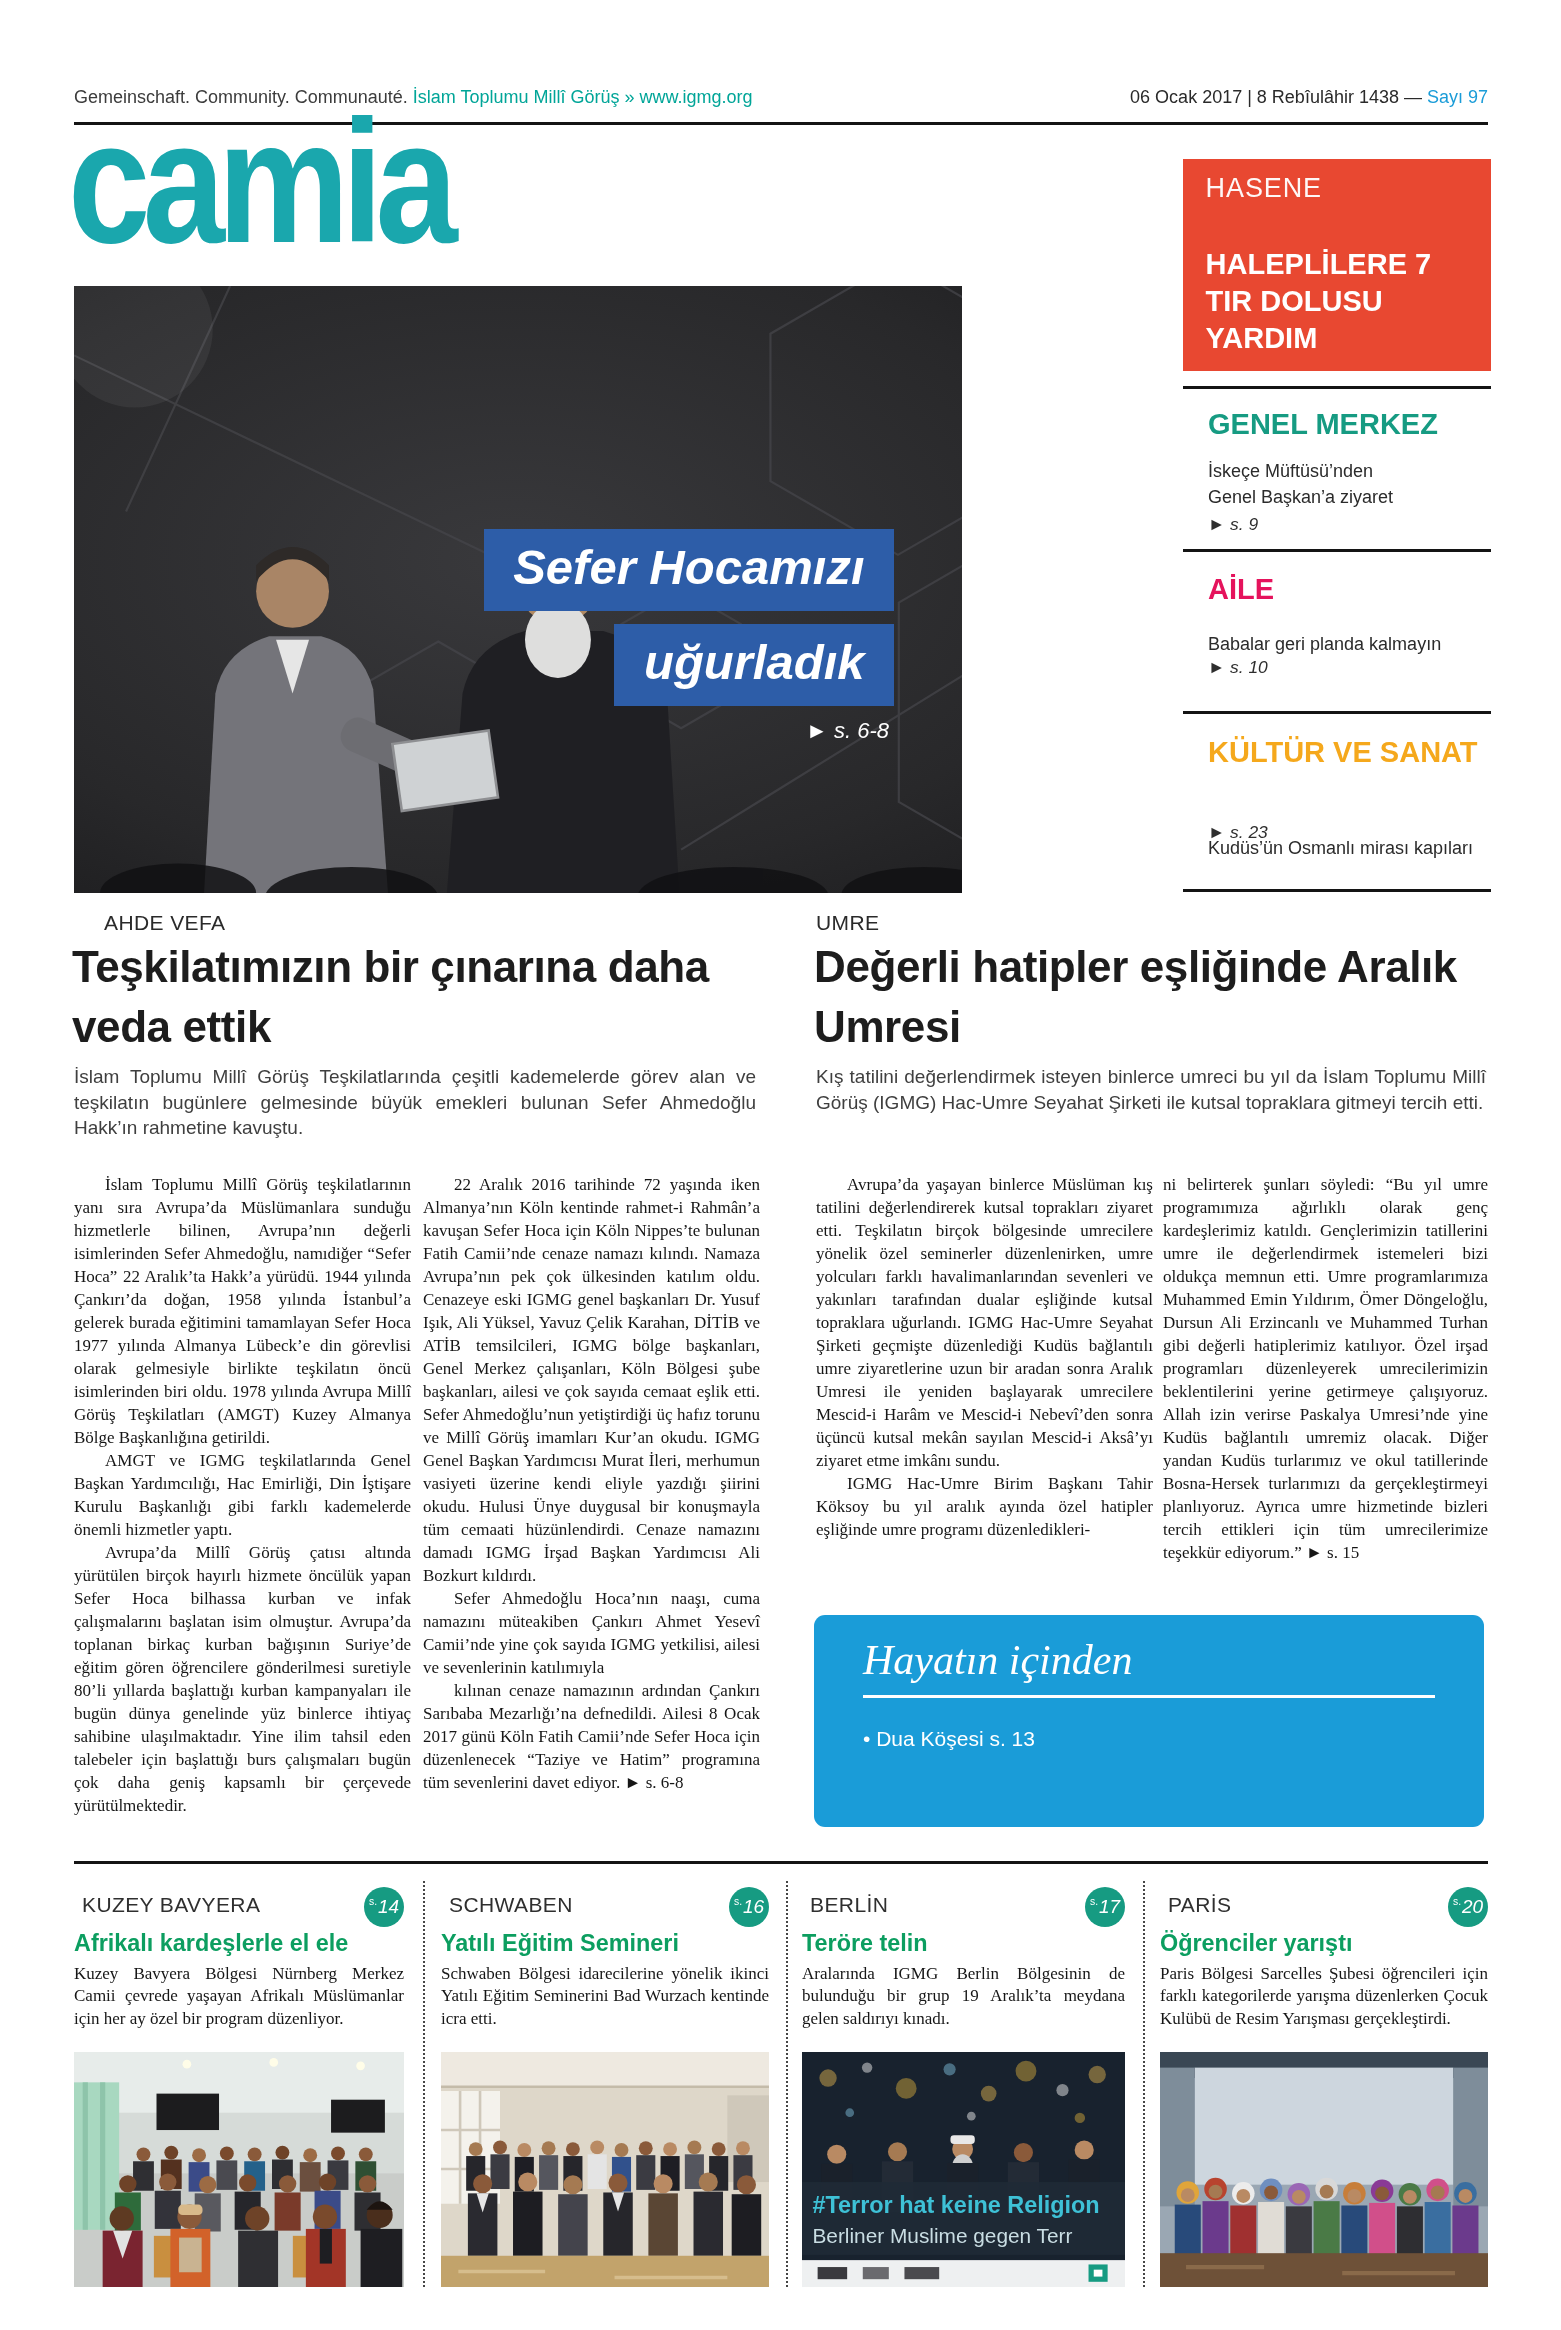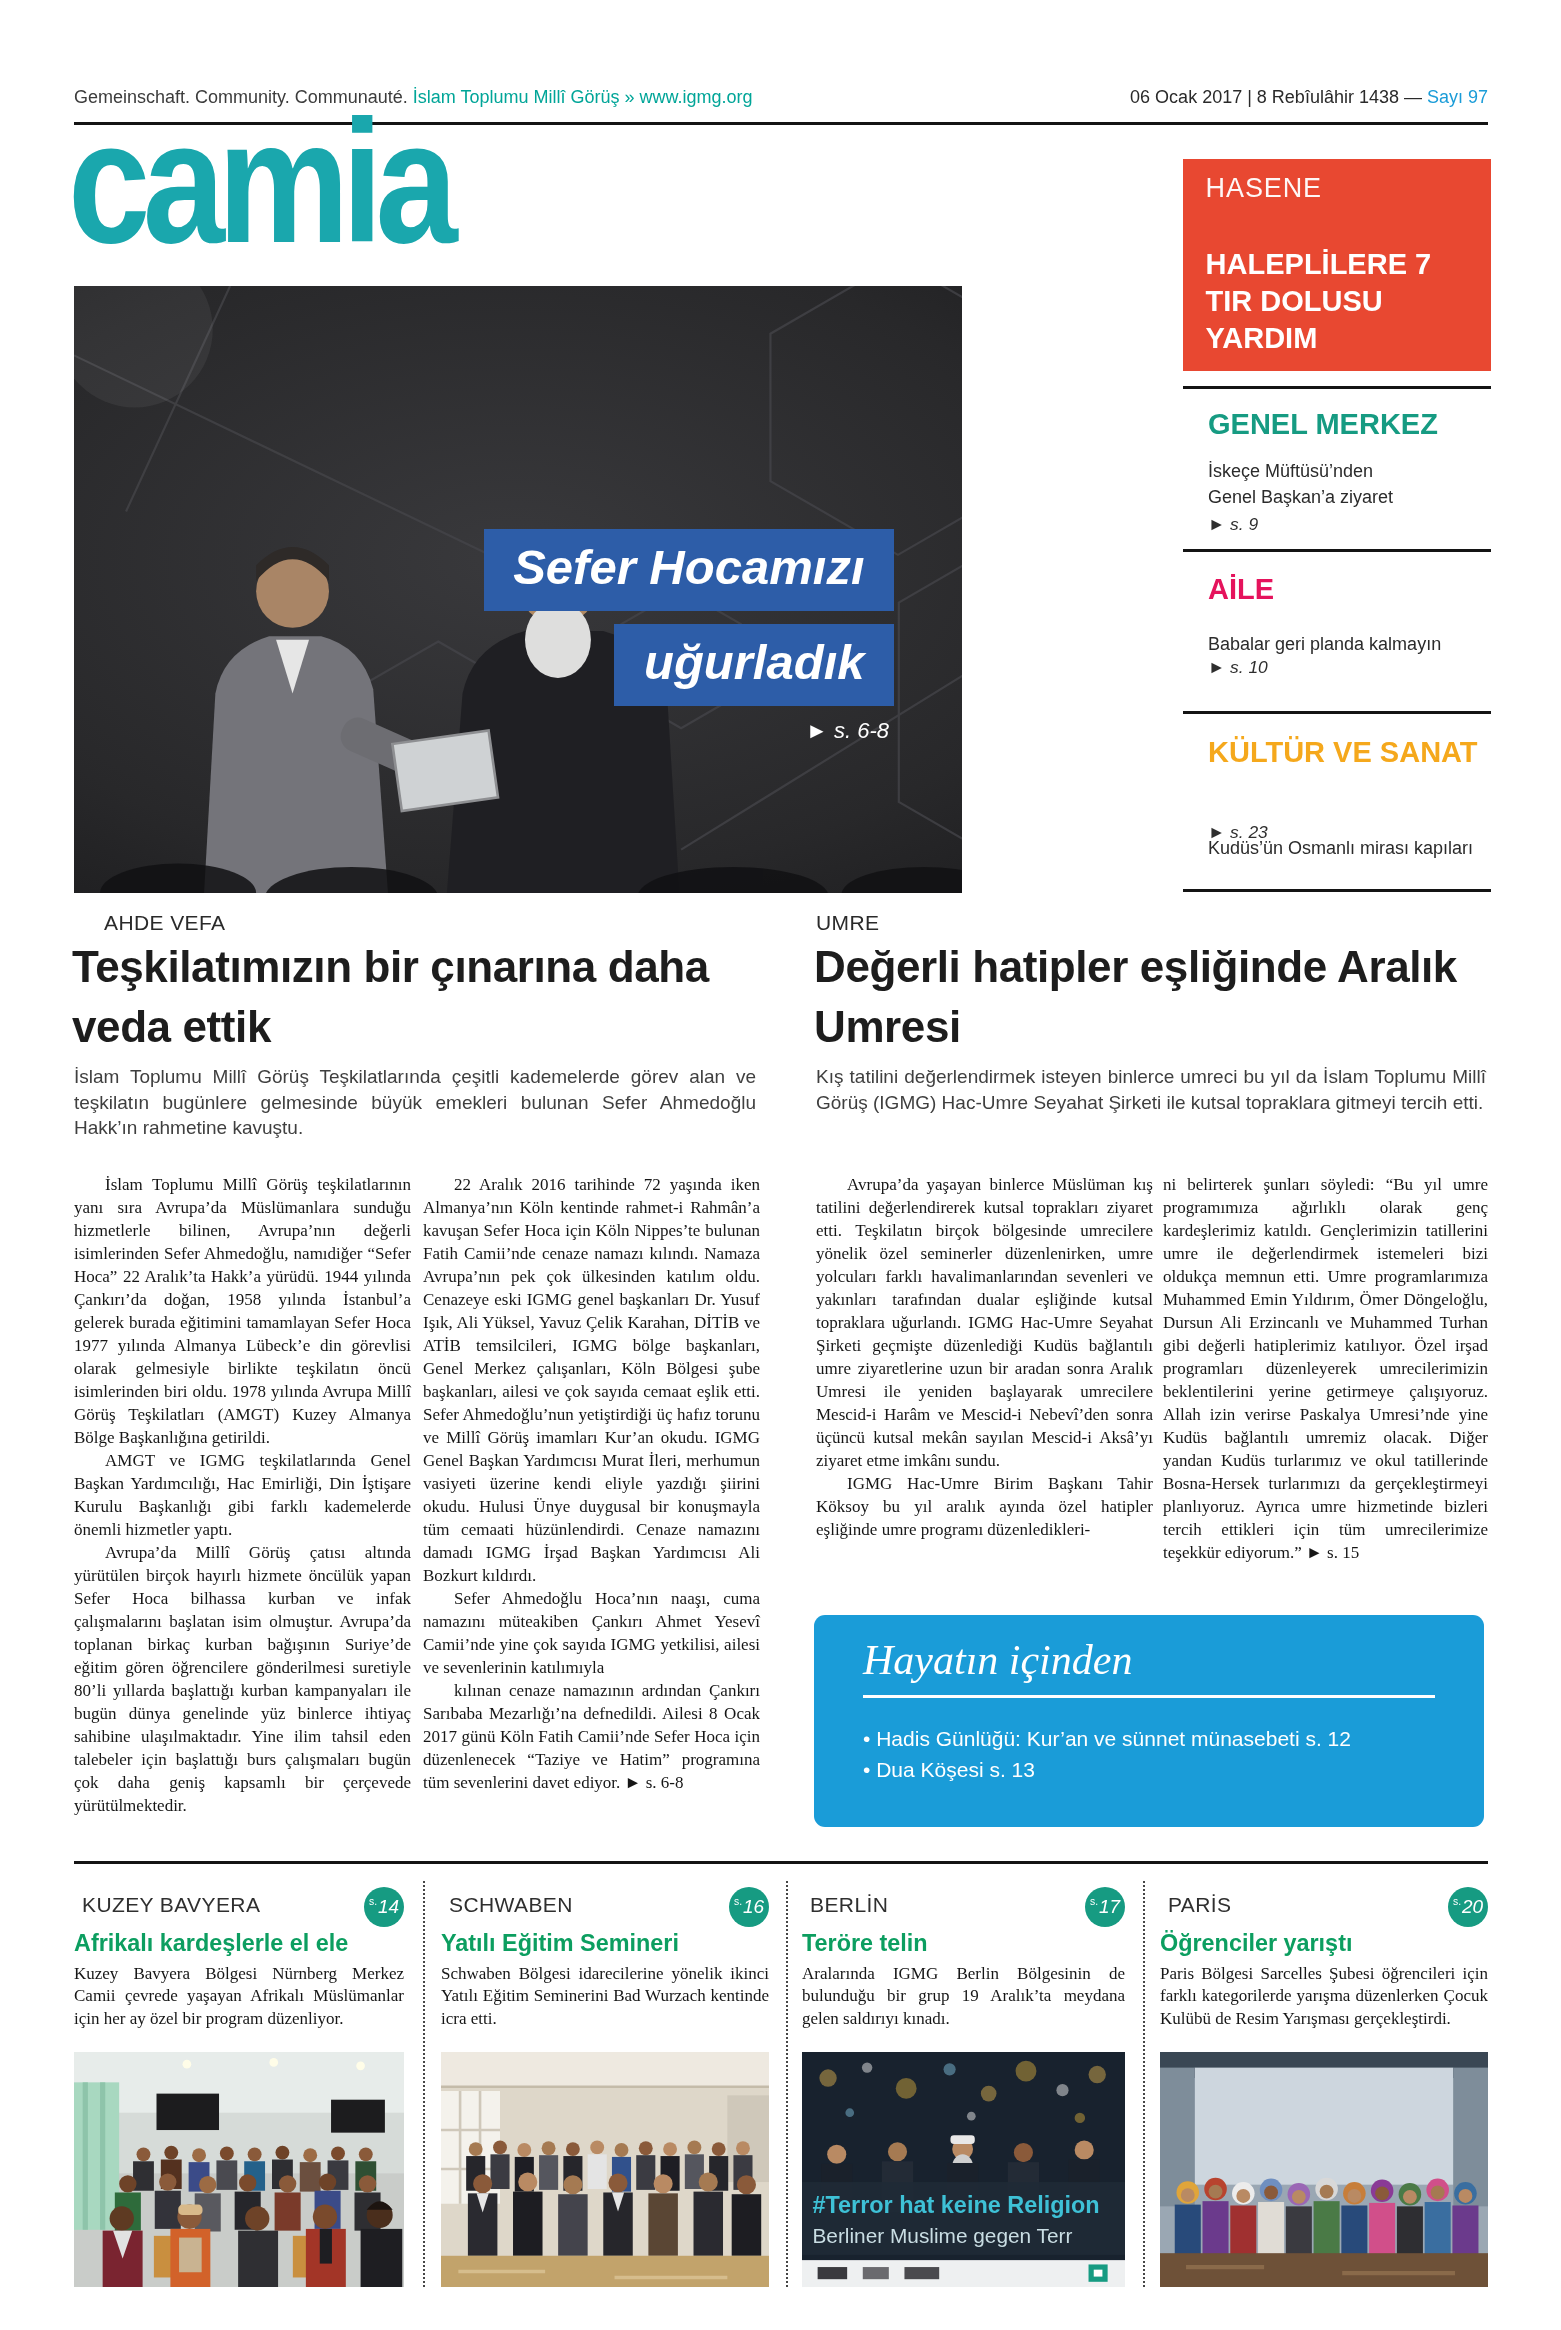--- a/index.html
+++ b/index.html
@@ -168,21 +168,20 @@
   <p class="ind">IGMG Hac-Umre Birim Başkanı Tahir Köksoy bu yıl aralık ayında özel hatipler eşliğinde umre programı düzenledikleri-</p>
 </div>
 <div class="bodycol" style="left:1163px;width:325px;">
   <p>ni belirterek şunları söyledi: “Bu yıl umre programımıza ağırlıklı olarak genç kardeşlerimiz katıldı. Gençlerimizin tatillerini umre ile değerlendirmek istemeleri bizi oldukça memnun etti. Umre programlarımıza Muhammed Emin Yıldırım, Ömer Döngeloğlu, Dursun Ali Erzincanlı ve Muhammed Turhan gibi değerli hatiplerimiz katılıyor. Özel irşad programları düzenleyerek umrecilerimizin beklentilerini yerine getirmeye çalışıyoruz. Allah izin verirse Paskalya Umresi’nde yine Kudüs bağlantılı umremiz olacak. Diğer yandan Kudüs turlarımız ve okul tatillerinde Bosna-Hersek turlarımızı da gerçekleştirmeyi planlıyoruz. Ayrıca umre hizmetinde bizleri tercih ettikleri için tüm umrecilerimize teşekkür ediyorum.” ► s. 15</p>
 </div>
 
 <div class="abs" id="hayat">
   <div class="hy-title">Hayatın içinden</div>
   <div class="hy-line"></div>
   <div class="hy-items">
-    <div>• Hadis Günlüğü: Kur’an ve sünnet münasebeti s. 12</div>
     <div>• Dua Köşesi s. 13</div>
   </div>
 </div>
 
 <div class="abs" id="bottom-rule"></div>
 <div class="abs dotsep" style="left:423px;"></div>
 <div class="abs dotsep" style="left:786px;"></div>
 <div class="abs dotsep" style="left:1143px;"></div>
 
 <div class="bsec" style="left:74px;width:330px;">

